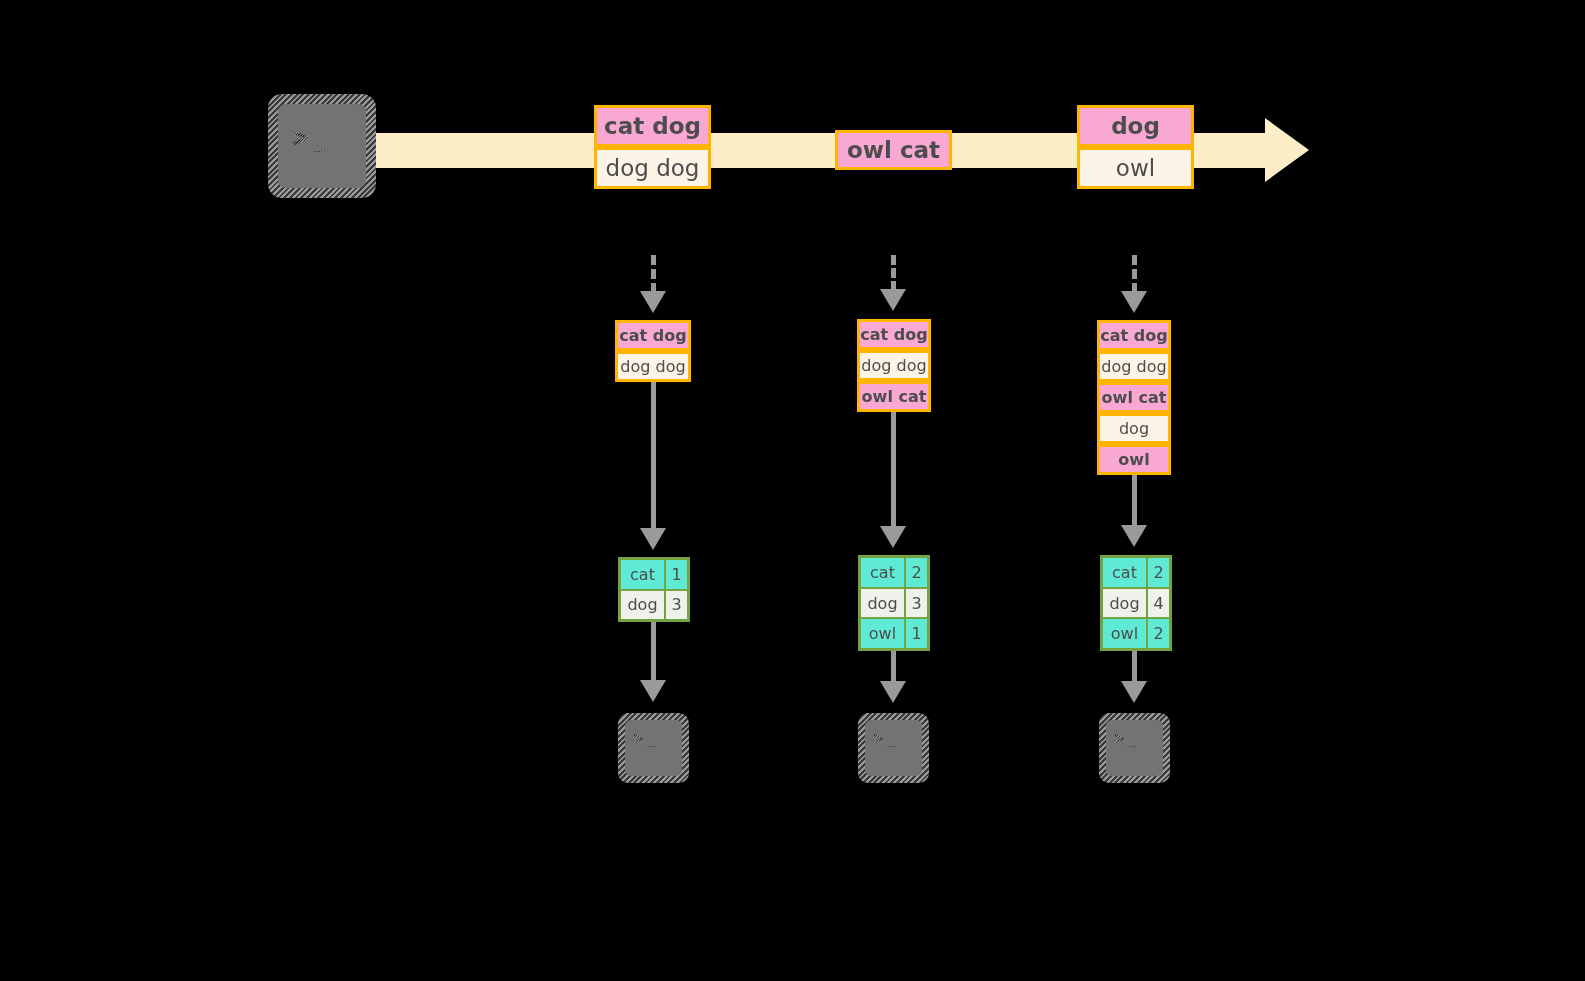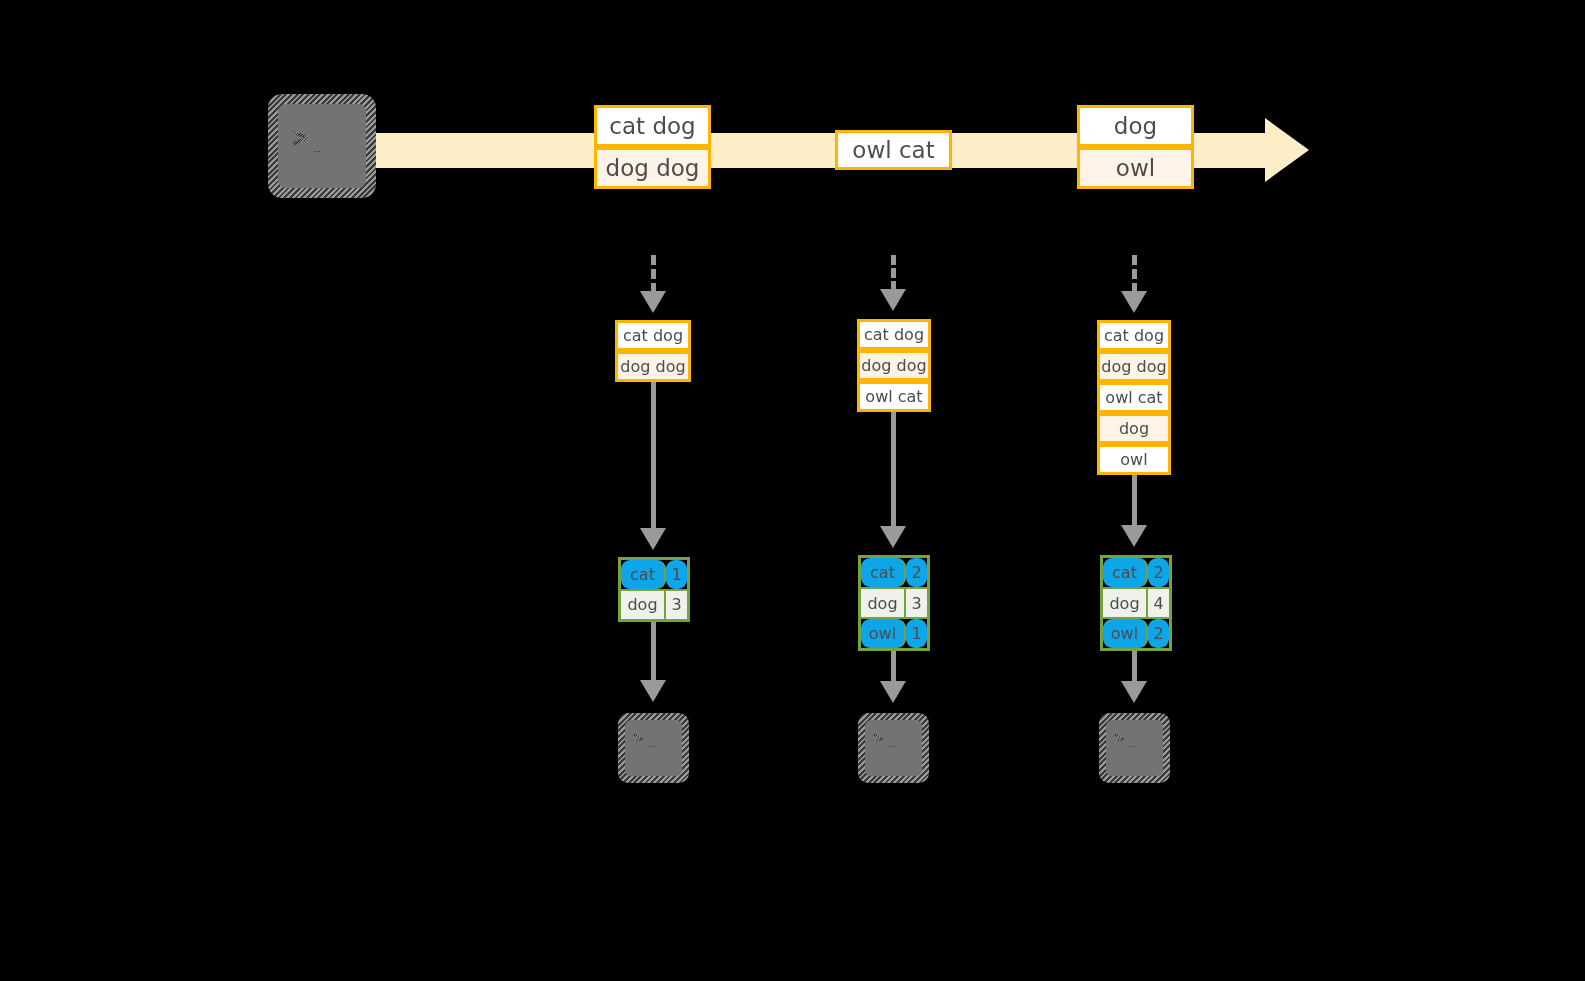--- a/index.html
+++ b/index.html
@@ -66,38 +66,38 @@
   .rec {
     position: absolute;
     box-sizing: border-box;
     border: 3px solid #ffb400;
     display: flex;
     align-items: center;
     justify-content: center;
     color: #4d4d4d;
     white-space: nowrap;
   }
-  .rec.dark  { background: #ffffff; }
+  .rec.dark  { background: #f9a8d4; font-weight: bold; }
   .rec.light { background: #fdf3e7; }
 
   
   .gt {
     position: absolute;
     box-sizing: border-box;
     border: 3px solid #76a342;
     display: flex;
     flex-direction: column;
   }
   .gt-row {
     display: flex;
     flex: 1 1 0;
     border-bottom: 2px solid #76a342;
   }
   .gt-row:last-child { border-bottom: none; }
-  .gt-row.dark  .gt-k, .gt-row.dark  .gt-v { background: #0ea5e9; border-radius: 9px; }
+  .gt-row.dark  .gt-k, .gt-row.dark  .gt-v { background: #5eead4; }
   .gt-row.light .gt-k, .gt-row.light .gt-v { background: #eef2ea; }
   .gt-k {
     display: flex;
     align-items: center;
     justify-content: center;
     border-right: 2px solid #76a342;
     color: #4d4d4d;
     box-sizing: border-box;
   }
   .gt-v {

